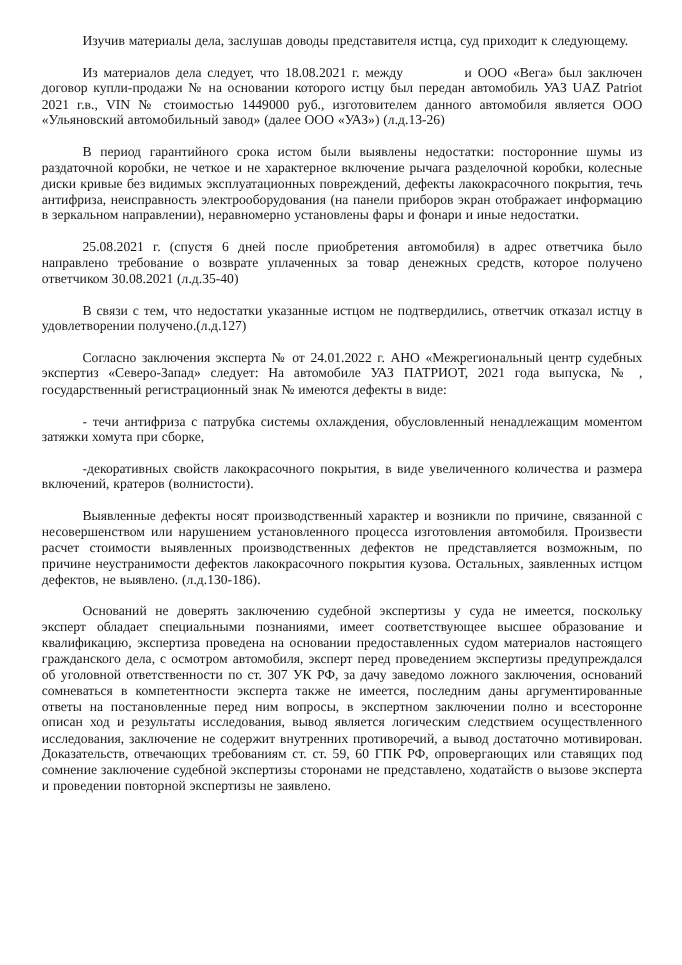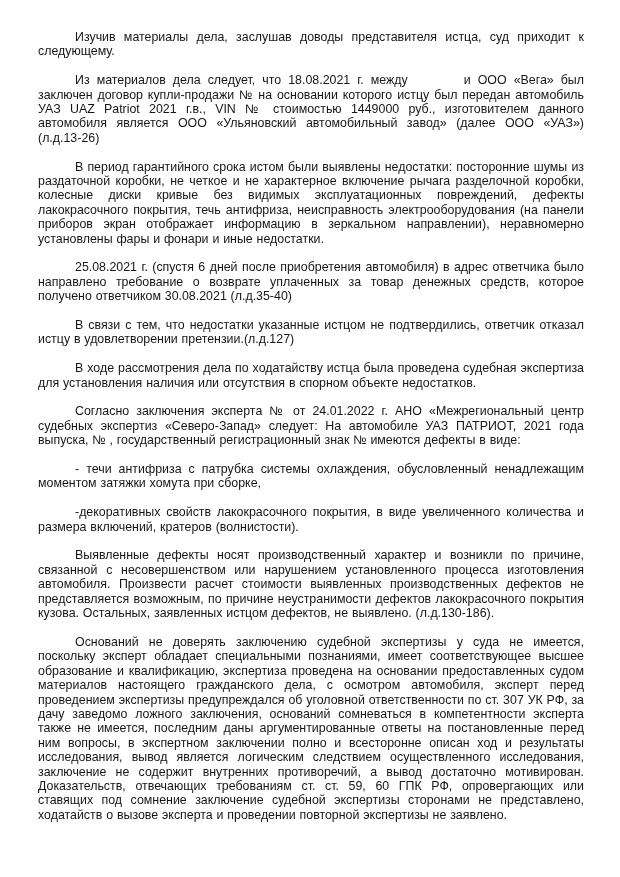--- a/index.html
+++ b/index.html
@@ -11,21 +11,21 @@
     width: 620px;
     height: 877px;
     overflow: hidden;
   }
   .page {
     box-sizing: border-box;
     width: 620px;
     height: 877px;
     background: #ffffff;
     padding: 30px 36px 0 38px;
-    font-family: Liberation Sans, sans-serif;
+    font-family: Liberation Serif, serif;
     color: #161616;
   }
   .para {
     margin: 0 0 14.4px 0;
     text-indent: 37px;
     text-align: justify;
     font-size: 12.4px;
     line-height: 14.4px;
     word-spacing: 0.4px;
   }
@@ -42,23 +42,22 @@
 
   <p class="para">Изучив материалы дела, заслушав доводы представителя истца, суд приходит к следующему.</p>
 
   <p class="para"><span>Из материалов дела следует, что 18.08.2021 г. между</span><span class="redacted-gap"></span><span>и ООО «Вега» был заключен договор купли-продажи № на основании которого истцу был передан автомобиль УАЗ UAZ Patriot 2021 г.в., VIN № стоимостью 1449000 руб., изготовителем данного автомобиля является ООО «Ульяновский автомобильный завод» (далее ООО «УАЗ») (л.д.13-26)</span></p>
 
   <p class="para">В период гарантийного срока истом были выявлены недостатки: посторонние шумы из раздаточной коробки, не четкое и не характерное включение рычага разделочной коробки, колесные диски кривые без видимых эксплуатационных повреждений, дефекты лакокрасочного покрытия, течь антифриза, неисправность электрооборудования (на панели приборов экран отображает информацию в зеркальном направлении), неравномерно установлены фары и фонари и иные недостатки.</p>
 
   <p class="para">25.08.2021 г. (спустя 6 дней после приобретения автомобиля) в адрес ответчика было направлено требование о возврате уплаченных за товар денежных средств, которое получено ответчиком 30.08.2021 (л.д.35-40)</p>
 
 
-  <p class="para">В связи с тем, что недостатки указанные истцом не подтвердились, ответчик отказал истцу в удовлетворении претензии.(л.д.127)</p>
+  <p class="para">В связи с тем, что недостатки указанные истцом не подтвердились, ответчик отказал истцу в удовлетворении получено.(л.д.127)</p>
 
-  <p class="para">В ходе рассмотрения дела по ходатайству истца была проведена судебная экспертиза для установления наличия или отсутствия в спорном объекте недостатков.</p>
 
   <p class="para">Согласно заключения эксперта №  от 24.01.2022 г. АНО «Межрегиональный центр судебных экспертиз «Северо-Запад» следует: На автомобиле УАЗ ПАТРИОТ, 2021 года выпуска, № , государственный регистрационный знак № имеются дефекты в виде:</p>
 
   <p class="para">- течи антифриза с патрубка системы охлаждения, обусловленный ненадлежащим моментом затяжки хомута при сборке,</p>
 
 
   <p class="para">-декоративных свойств лакокрасочного покрытия, в виде увеличенного количества и размера включений, кратеров (волнистости).</p>
 
   <p class="para">Выявленные дефекты носят производственный характер и возникли по причине, связанной с несовершенством или нарушением установленного процесса изготовления автомобиля. Произвести расчет стоимости выявленных производственных дефектов не представляется возможным, по причине неустранимости дефектов лакокрасочного покрытия кузова. Остальных, заявленных истцом дефектов, не выявлено. (л.д.130-186).</p>
 

